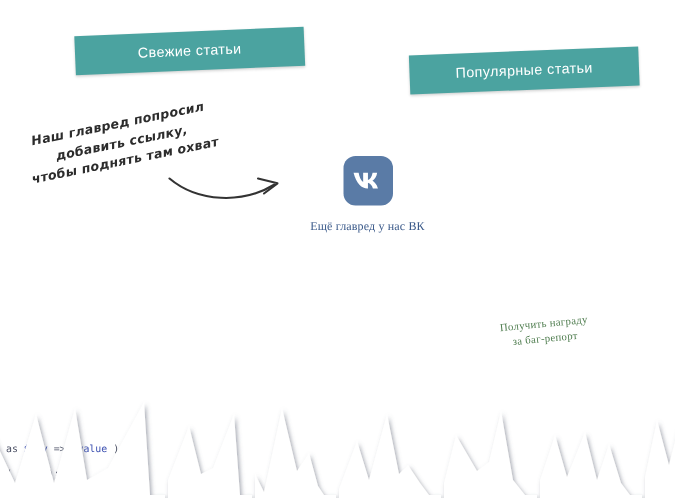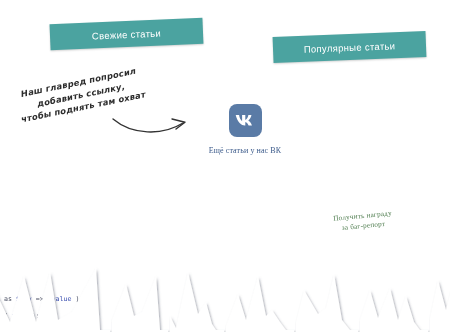--- a/index.html
+++ b/index.html
@@ -159,21 +159,21 @@
   <div id="vk-block">
     <div id="vk-logo">
       <svg width="21" height="13" viewBox="0 0 42 26" aria-hidden="true">
         <path fill="#ffffff" d="M1.4 2.2 H8.2 C8.9 7.4 11.2 12.2 14.2 14.6 V2.2 H20.6 V12.0
                  C23.3 11.3 25.9 7.6 26.8 2.2 H32.9 C32.2 7.3 29.3 11.3
                  26.6 12.9 C29.0 14.2 32.4 17.5 33.9 23.2 H27.2
                  C26.0 19.5 23.6 16.6 20.6 15.8 V23.2 H19.8
                  C12.6 23.2 5.0 16.7 1.4 2.2 Z"></path>
       </svg>
     </div>
-    <div id="vk-caption">Ещё статьи у нас ВК</div>
+    <div id="vk-caption">Ещё главред у нас ВК</div>
   </div>
 
   <div id="bug-note">
     <div>Получить награду</div>
     <div>за баг-репорт</div>
   </div>
 
   <div id="bottom-strip">
 
     <div id="code-layer">

